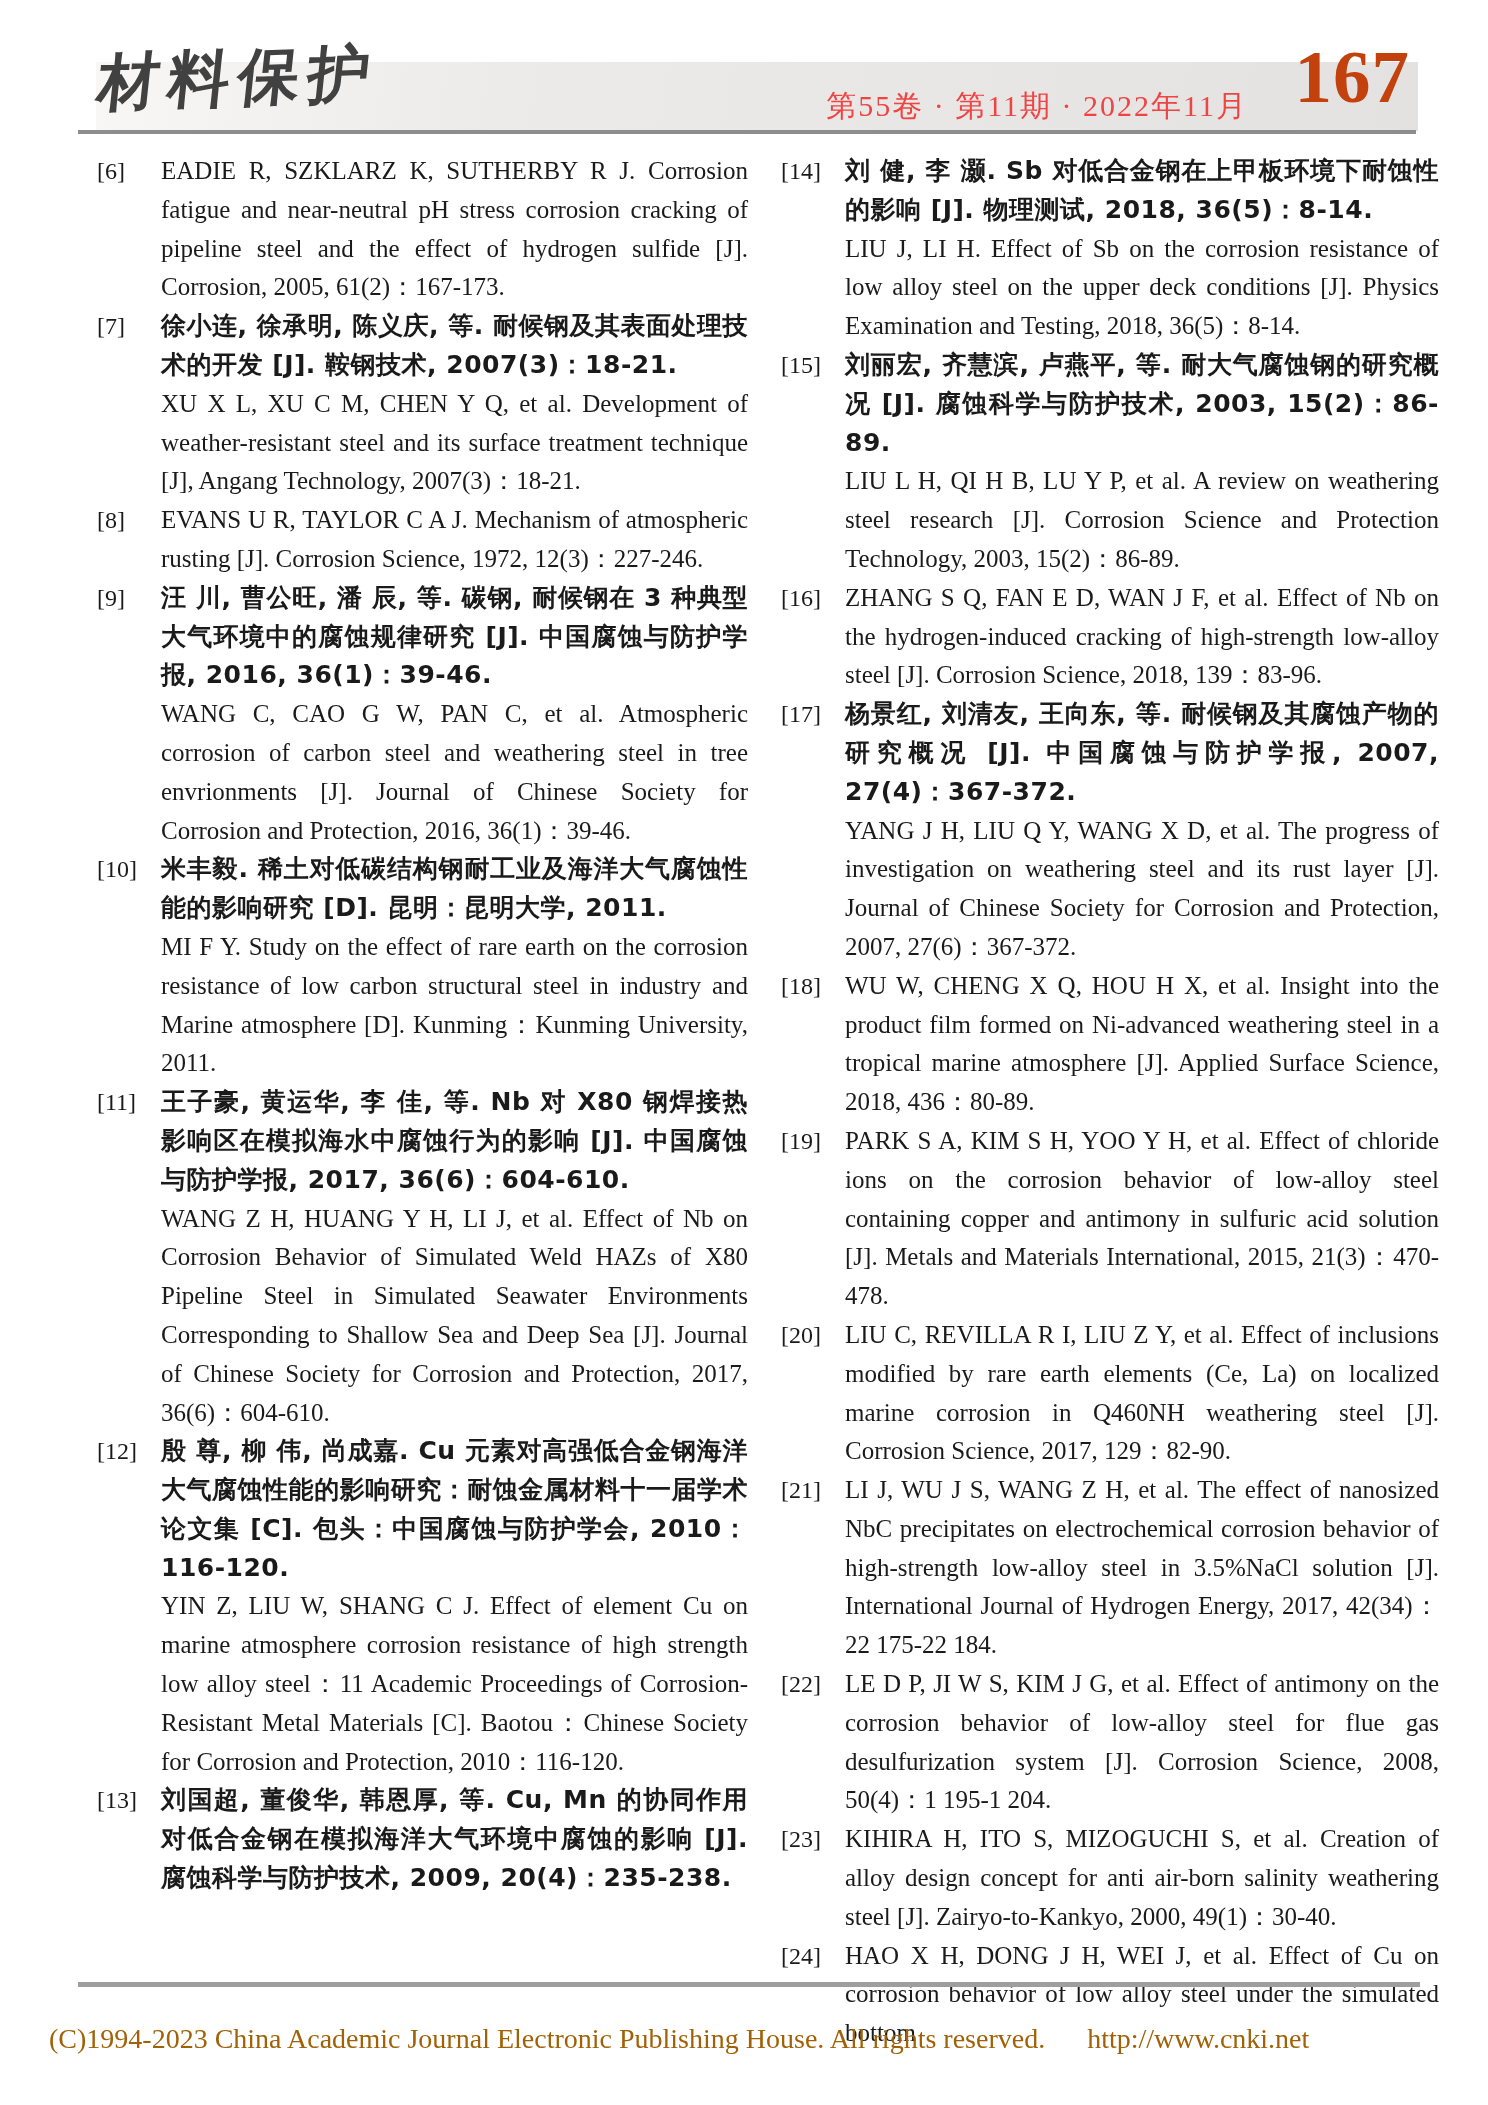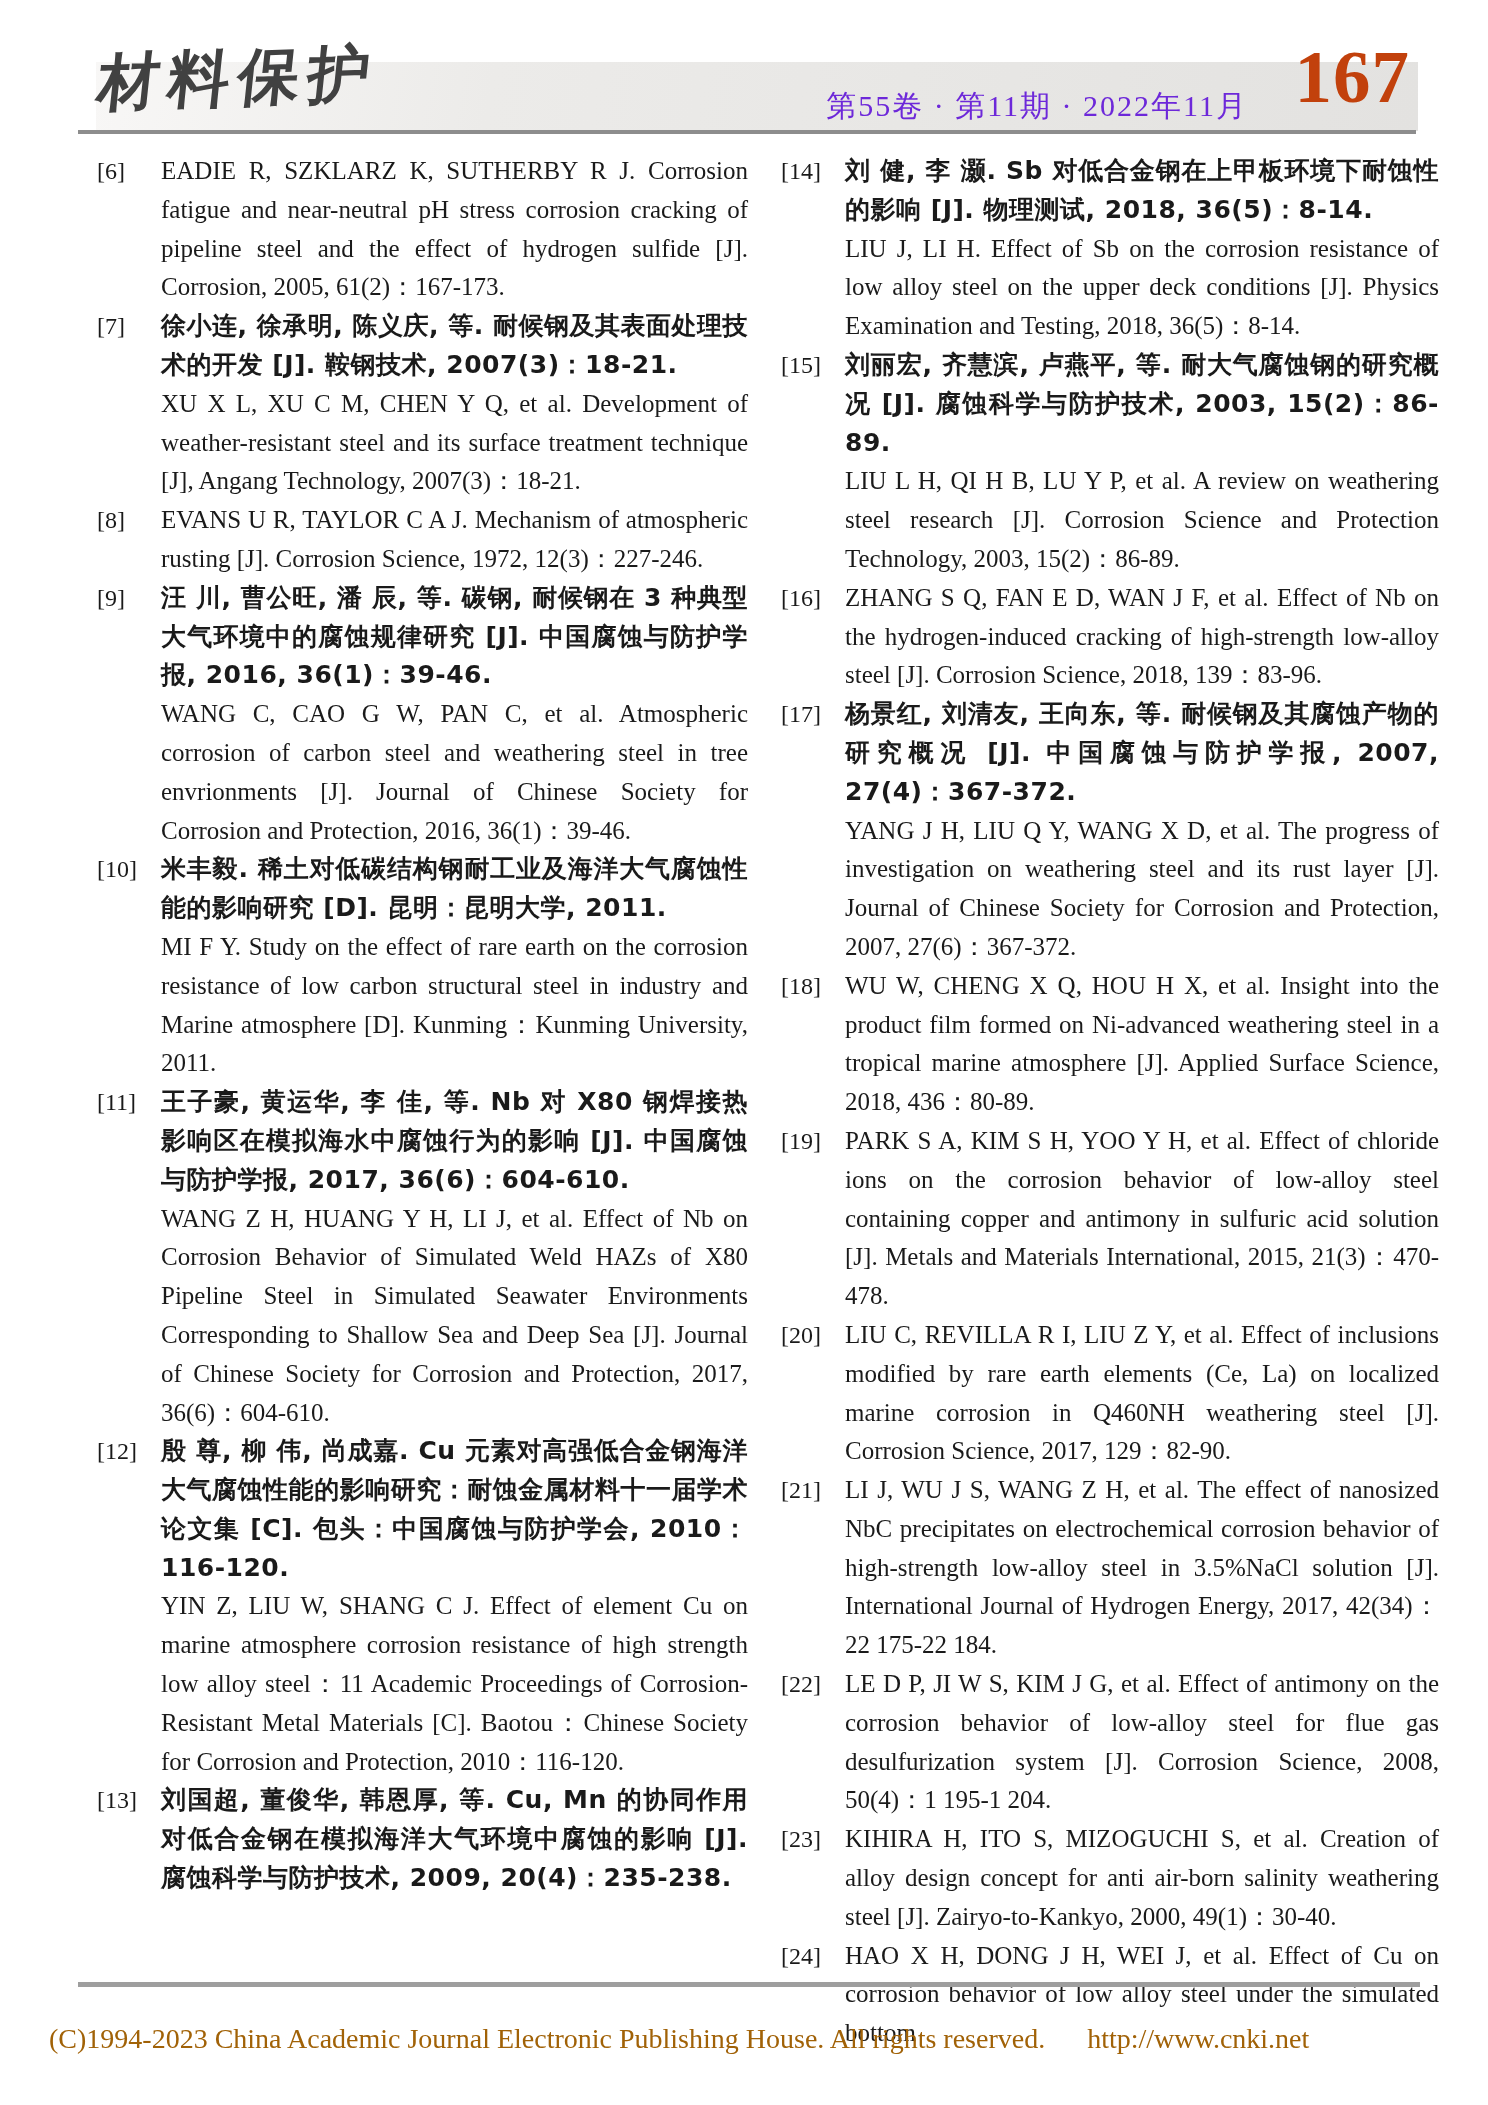--- a/index.html
+++ b/index.html
@@ -18,21 +18,21 @@
   .journal-logo {
     position: absolute; left: 98px; top: 36px;
     font-family: "DejaVu Sans", sans-serif;
     font-size: 62px; font-weight: 700; color: #414141;
     letter-spacing: 8px;
     transform: rotate(-2deg) skewX(-8deg);
     white-space: nowrap;
   }
   .issue-info {
     position: absolute; top: 86px; right: 240px;
-    font-size: 30px; color: #6d28d9; letter-spacing: 2px;
+    font-size: 30px; color: #ef4444; letter-spacing: 2px;
     white-space: nowrap;
   }
   .page-number {
     position: absolute; top: 34px; right: 78px;
     font-size: 75px; font-weight: 700; color: #c2410c;
     letter-spacing: 1px;
   }
   .header-rule {
     position: absolute; left: 78px; top: 130px; width: 1338px; height: 4px;
     background: #8d8d8d;

